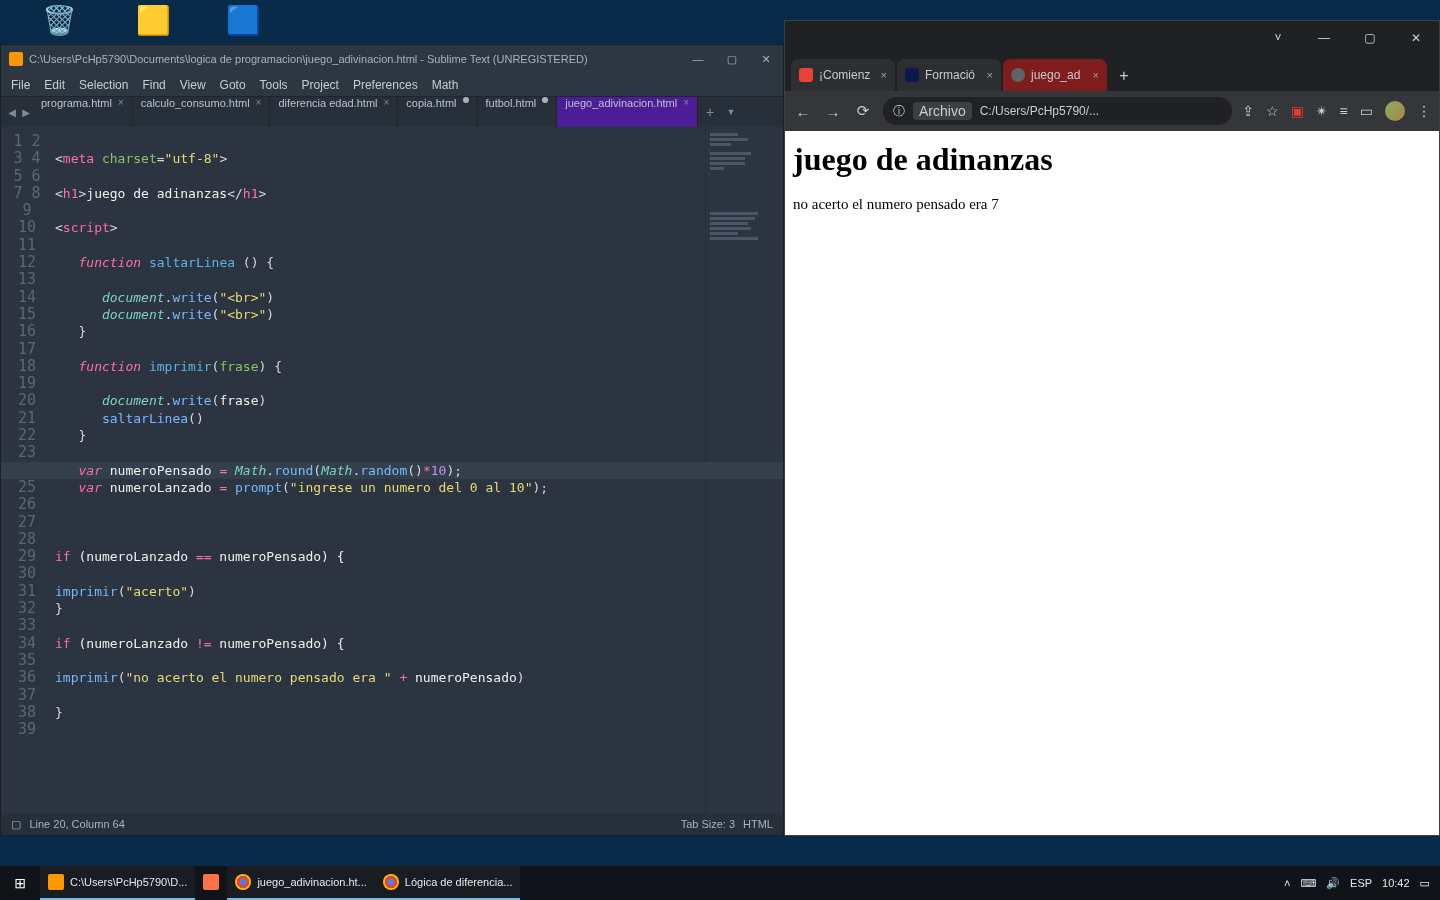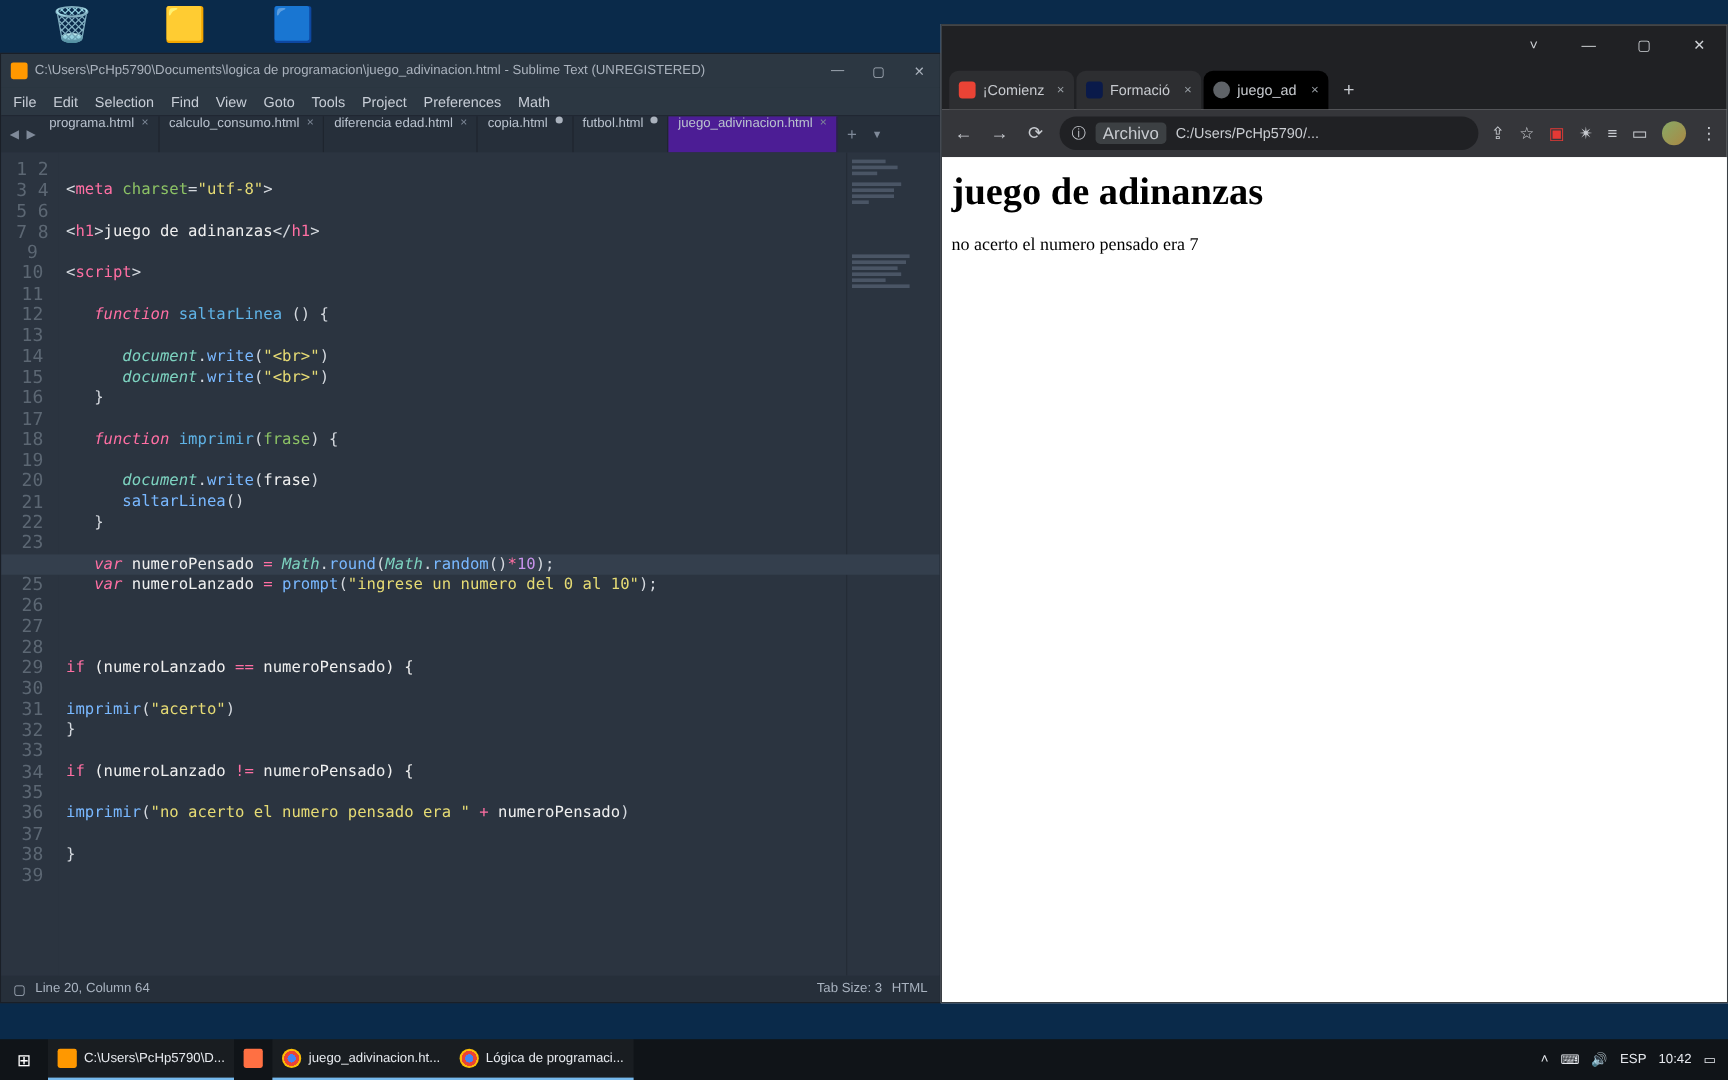--- a/index.html
+++ b/index.html
@@ -67,21 +67,21 @@
     position: absolute; right: 0; top: 20px; width: 656px; height: 816px;
     background: #fff; border: 1px solid #3a3f44; display: flex; flex-direction: column;
   }
   .chrome-titlebar { height: 34px; background: #202124; display: flex; align-items: center; }
   .chrome-wbtn { margin-left: auto; display: flex; }
   .chrome-wbtn span { width: 46px; height: 34px; display:flex; align-items:center; justify-content:center; color:#cfd2d6; font-size:12px;}
   .chrome-tabs { height: 36px; background: #202124; display: flex; align-items: flex-end; padding: 0 6px; gap: 0; }
   .ctab { height: 32px; min-width: 104px; max-width: 104px; background: #2d2e31; color: #c7cacf;
     font-size: 12px; display: flex; align-items: center; padding: 0 8px; gap: 6px;
     border-radius: 8px 8px 0 0; margin-right: 2px; overflow: hidden; white-space: nowrap; }
-  .ctab.active { background: #000000; }
+  .ctab.active { background: #7f1d1d; }
   .ctab .fav { width: 14px; height: 14px; border-radius: 3px; flex-shrink: 0; }
   .ctab .x { margin-left: auto; color: #9aa0a6; font-size: 11px; }
   .ctab-new { width: 30px; height: 30px; color:#c7cacf; display:flex; align-items:center; justify-content:center; font-size:16px; }
   .chrome-toolbar { height: 40px; background: #35363a; display: flex; align-items: center; padding: 0 8px; gap: 10px; }
   .tbtn { color: #c9ccd1; font-size: 15px; width: 20px; text-align: center; }
   .omnibox { flex: 1; height: 28px; background: #202124; border-radius: 14px; color: #c9ccd1;
     font-size: 12px; display: flex; align-items: center; padding: 0 10px; gap: 8px; overflow: hidden; }
   .omnibox .info { font-size: 12px; }
   .omni-pill { background: #3c4043; padding: 1px 6px; border-radius: 4px; font-size: 14px; }
   .tool-icons { display: flex; gap: 12px; color: #c9ccd1; font-size: 14px; align-items: center;}
@@ -337,21 +337,21 @@
   </div>
   <div class="task-item">
     <span class="ticon" style="background:#ff7043;"></span>
   </div>
   <div class="task-item running">
     <span class="ticon" style="background:radial-gradient(circle,#4285f4 30%,#ea4335 31% 55%,#fbbc05 56% 78%,#34a853 79%);border-radius:50%;"></span>
     <span>juego_adivinacion.ht...</span>
   </div>
   <div class="task-item running">
     <span class="ticon" style="background:radial-gradient(circle,#4285f4 30%,#ea4335 31% 55%,#fbbc05 56% 78%,#34a853 79%);border-radius:50%;"></span>
-    <span>Lógica de programaci...</span>
+    <span>Lógica de diferencia...</span>
   </div>
   <div class="tray">
     <span>˄</span>
     <span>⌨</span>
     <span>🔊</span>
     <span>ESP</span>
     <span>10:42</span>
     <span>▭</span>
   </div>
 </div>

